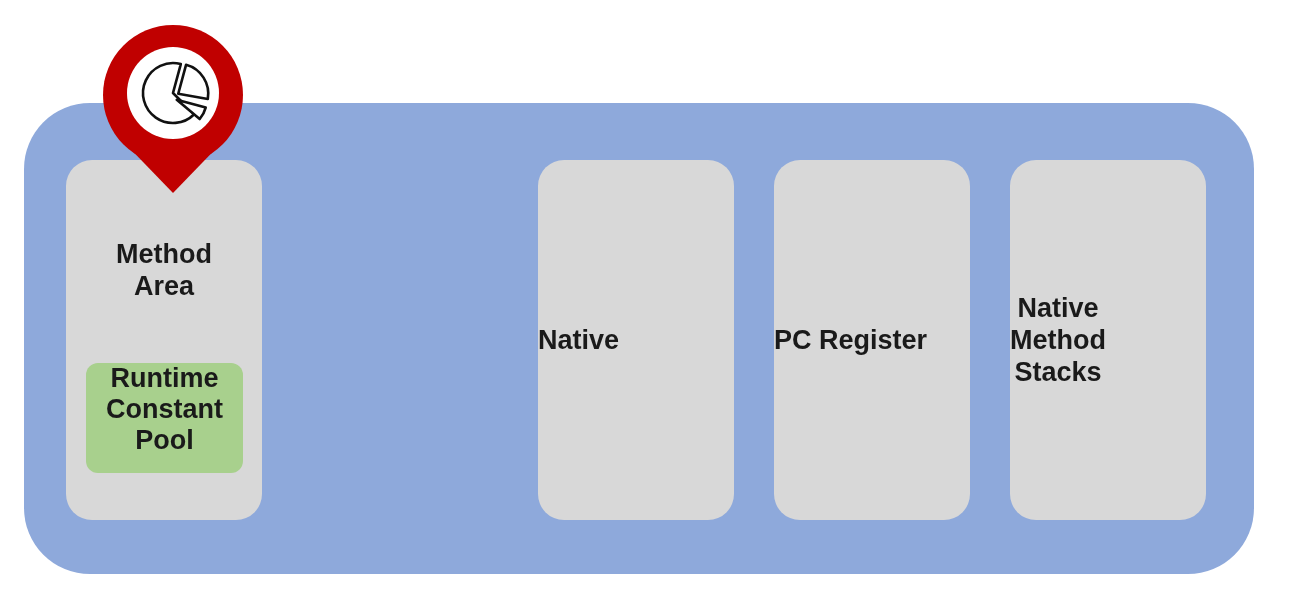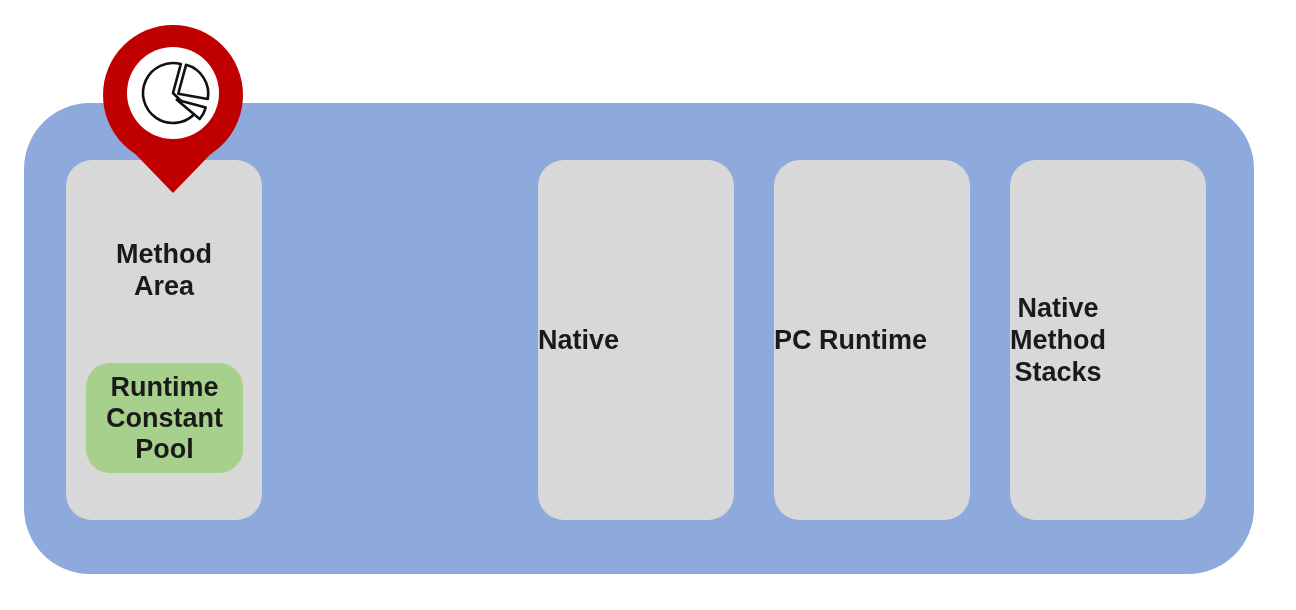--- a/index.html
+++ b/index.html
@@ -54,23 +54,23 @@
     justify-content:center;
   }
   .box.has-child .box-label{
     margin-top:78px;
   }
   .pool{
     position:absolute;
     left:20px;right:19px;
     bottom:47px;height:110px;
     background:var(--pool-green);
-    border-radius:24px;
+    border-radius:12px;
     display:flex;
-    align-items:center;
+    align-items:flex-start;
     justify-content:center;
   }
   .pool-label{
     font-weight:700;
     font-size:27px;
     line-height:31px;
     color:var(--text);
     text-align:center;
     white-space:pre-line;
   }
@@ -97,21 +97,21 @@
 Pool</div>
       </div>
     </div>
 
 
     <div class="box pos-2">
       <div class="box-label">Native</div>
     </div>
 
     <div class="box pos-3">
-      <div class="box-label">PC Runtime</div>
+      <div class="box-label">PC Register</div>
     </div>
 
     <div class="box pos-4">
       <div class="box-label">Native
 Method
 Stacks</div>
     </div>
 
   </div>
 

